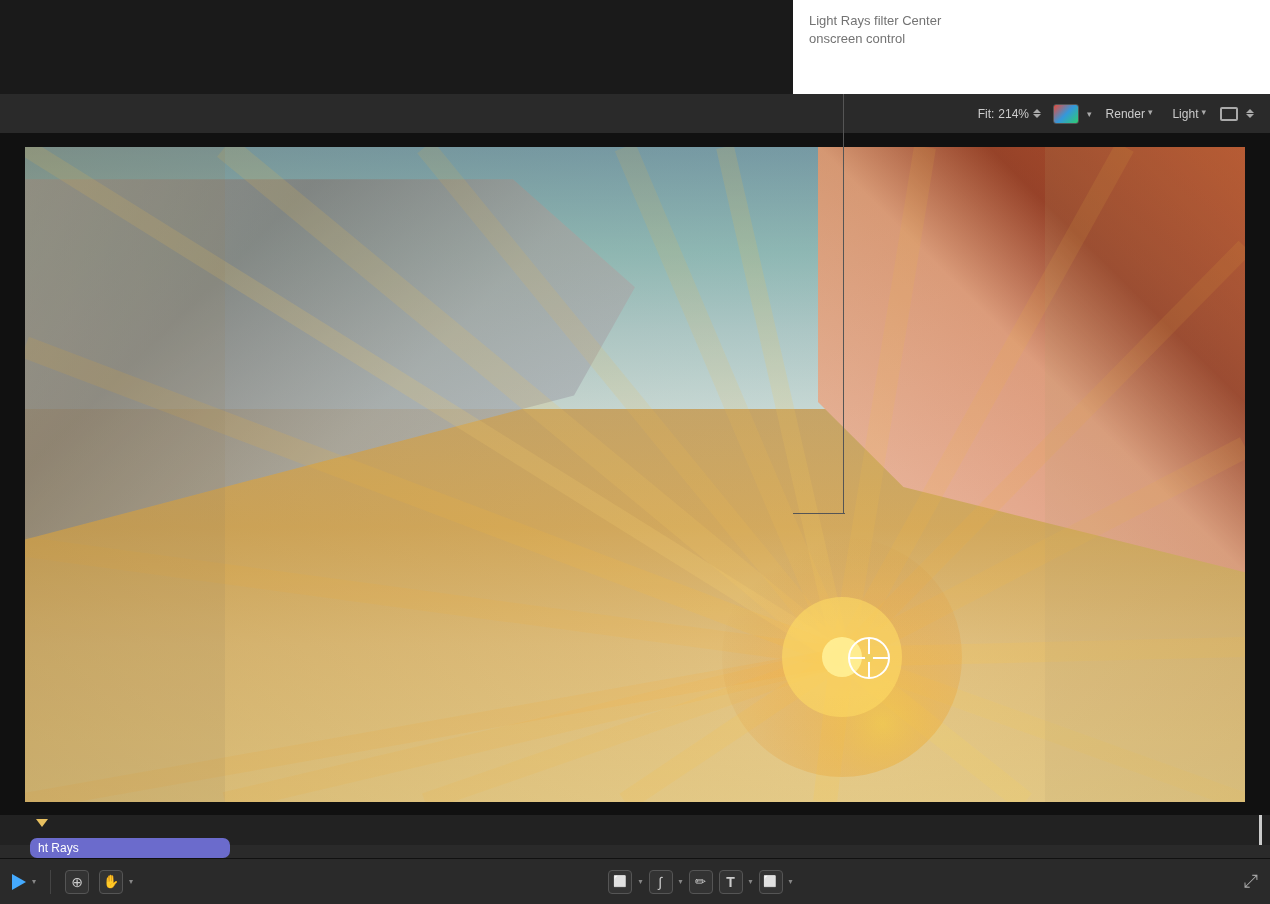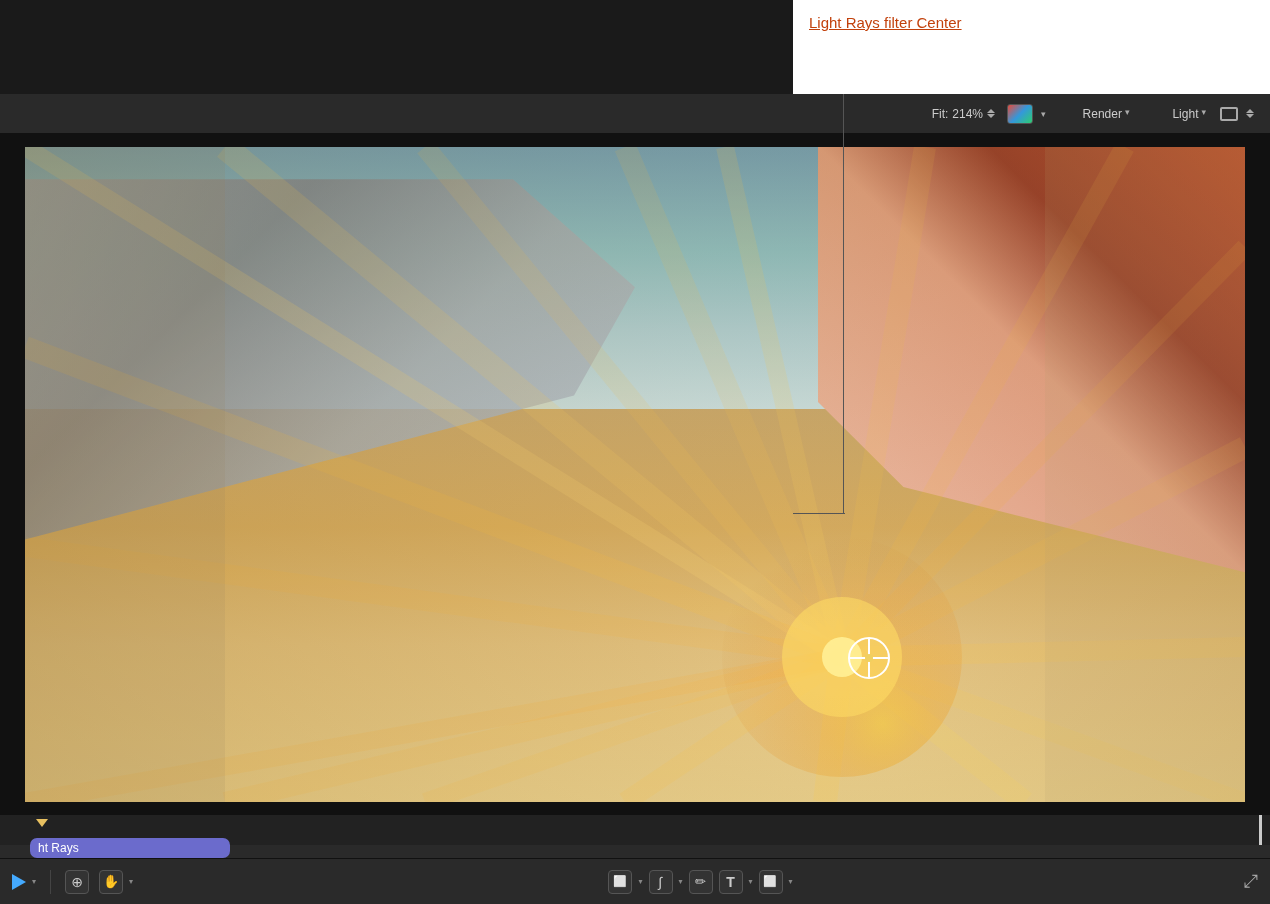--- a/index.html
+++ b/index.html
@@ -21,24 +21,23 @@
       width: 477px;
       height: 94px;
       background: white;
       display: flex;
       flex-direction: column;
       justify-content: flex-start;
       padding: 12px 16px;
     }
 
     .annotation-text {
-      font-size: 15px;
-      color: #c2410c;
+      font-size: 13px;
+      color: #737373;
       line-height: 1.4;
-      text-decoration: underline;
     }
 
     
     .callout-line {
       position: absolute;
       top: 94px;
       left: 843px;
       width: 1px;
       background: #555;
       height: 420px;
@@ -75,21 +74,20 @@
       color: #ccc;
       font-size: 12px;
       background: none;
       border: none;
       cursor: pointer;
       display: flex;
       align-items: flex-start;
       gap: 3px;
       padding: 3px 6px;
       border-radius: 4px;
-      margin-left: 23px;
     }
 
     .fit-control {
       display: flex;
       align-items: center;
       gap: 4px;
       color: #ccc;
       font-size: 12px;
       margin-left: 37px;
     }
@@ -385,20 +383,21 @@
     .tb-chevron {
       font-size: 8px;
       color: #888;
     }
   </style>
 </head>
 <body>
 
 <div class="annotation-area">
   <span class="annotation-text">Light Rays filter Center</span>
+  <span class="annotation-text">onscreen control</span>
 </div>
 
 <div class="callout-line"></div>
 <div class="callout-line-horiz"></div>
 
 <div class="top-toolbar">
   <div class="fit-control">
     <span>Fit:</span>
     <span>214%</span>
     <div class="fit-stepper">

